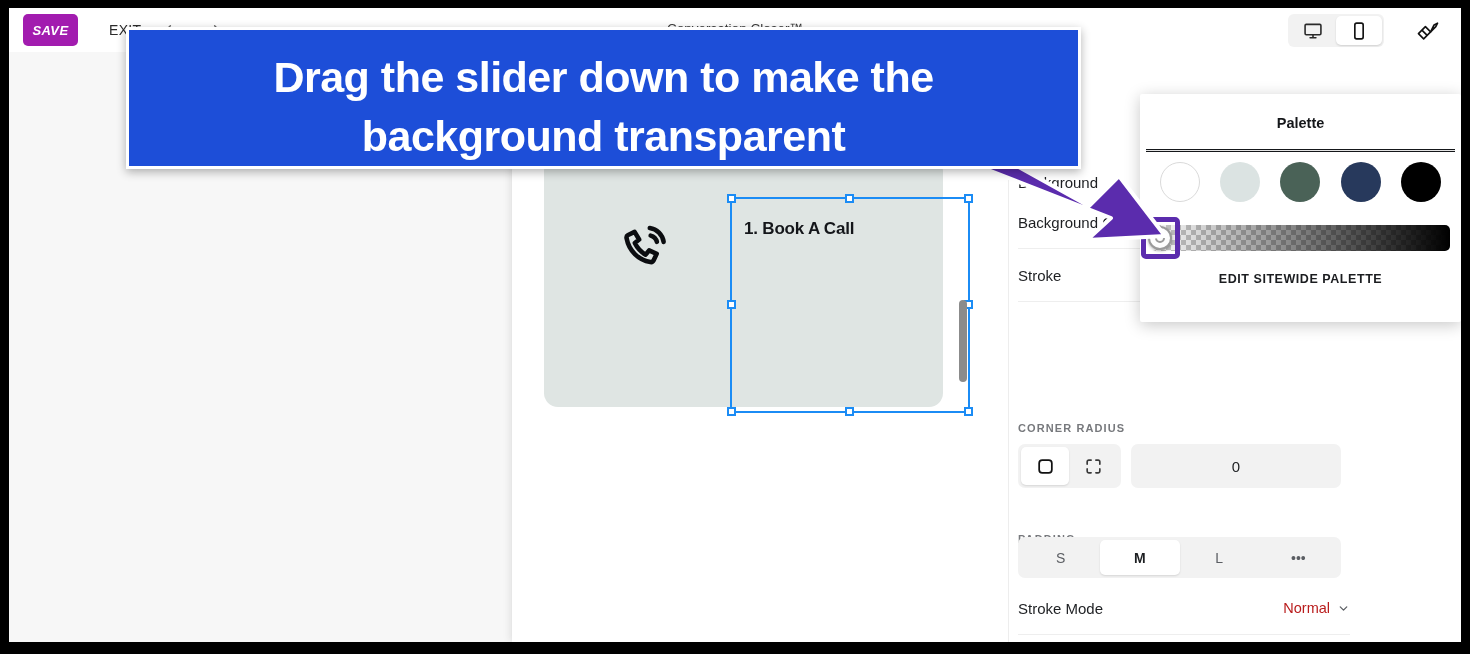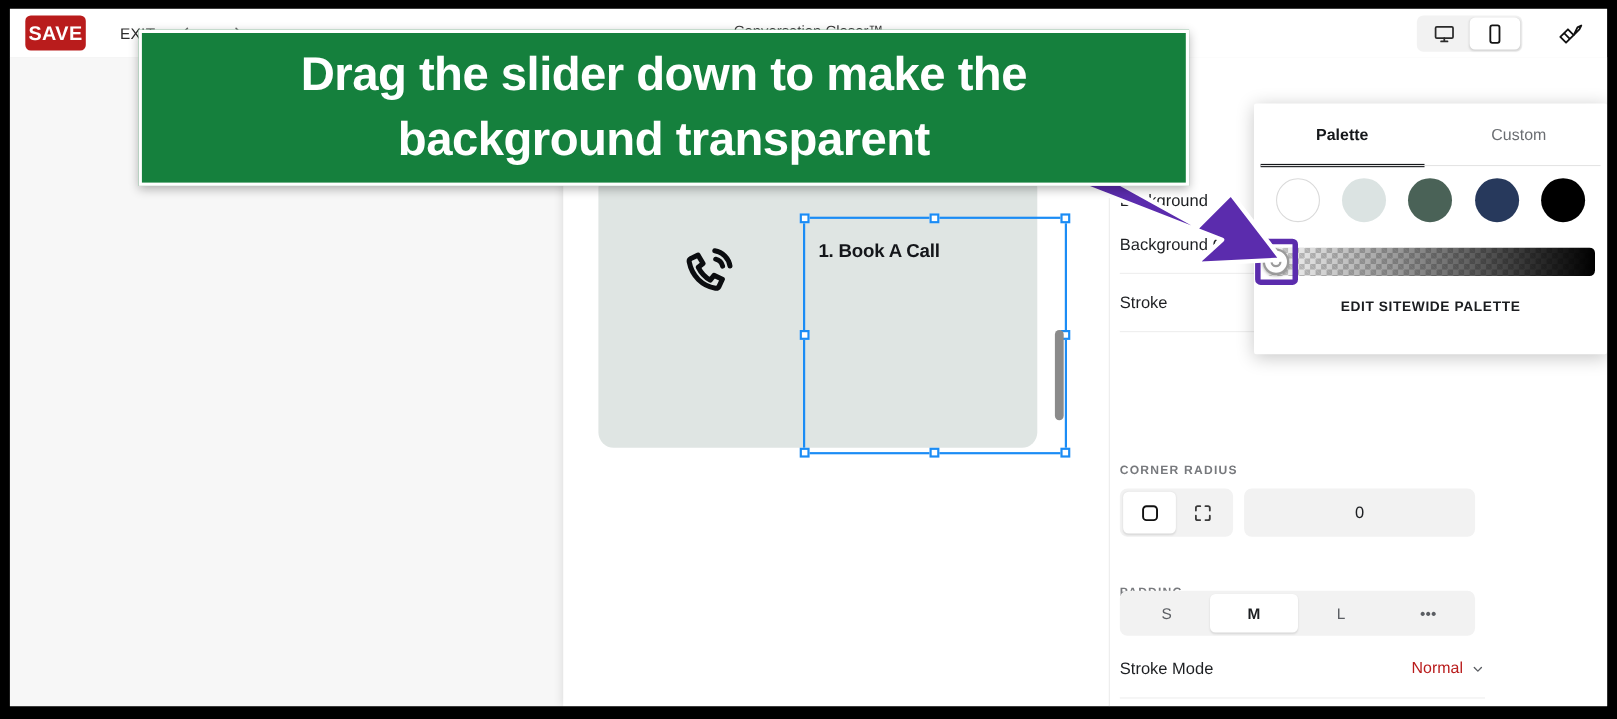--- a/index.html
+++ b/index.html
@@ -33,29 +33,30 @@
     position: absolute;
     left: 0; top: 0;
     width: 1452px; height: 44px;
     background: #ffffff;
     border-bottom: 1px solid #e8e8e8;
   }
   #save-btn {
     position: absolute;
     left: 14px; top: 6px;
     width: 55px; height: 32px;
-    background: #b91c1c;
+    background: #a21caf;
     color: #ffffff;
     border-radius: 5px;
-    font-size: 18px;
+    font-size: 13px;
     font-weight: bold;
     letter-spacing: .4px;
     display: flex; align-items: center; justify-content: center;
     cursor: pointer;
     border: none;
+    font-style: italic;
   }
   #exit-btn {
     position: absolute;
     left: 100px; top: 14px;
     font-size: 14px;
     color: #2b2b2b;
     letter-spacing: .3px;
     cursor: pointer;
   }
   .histbtn {
@@ -394,27 +395,27 @@
     letter-spacing: .55px;
     color: #1b1d20;
     cursor: pointer;
   }
 
   
   #callout {
     position: absolute;
     left: 117px; top: 19px;
     width: 955px; height: 142px;
-    background: #15803d;
+    background: #1d4ed8;
     border: 3px solid #ffffff;
     box-sizing: border-box;
     box-shadow: 0 3px 9px rgba(0,0,0,.30);
     z-index: 60;
     display: flex;
-    align-items: center;
+    align-items: flex-end;
     justify-content: center;
   }
   #callout-text {
     color: #ffffff;
     font-size: 43px;
     font-weight: bold;
     line-height: 59px;
     text-align: center;
     width: 860px;
     letter-spacing: -.5px;
@@ -568,21 +569,20 @@
 
     <div class="prow" id="row-blur">
       
       
     </div>
   </div>
 
   <div id="picker">
     <div id="picker-tabs">
       <div class="ptab active">Palette</div>
-      <div class="ptab">Custom</div>
     </div>
     <div id="tabs-rule"></div>
 
     <div id="swatches">
       <div class="swatch outlined" style="background:#ffffff"></div>
       <div class="swatch" style="background:#dbe3e2"></div>
       <div class="swatch" style="background:#4a6257"></div>
       <div class="swatch" style="background:#27395c"></div>
       <div class="swatch" style="background:#000000"></div>
     </div>

